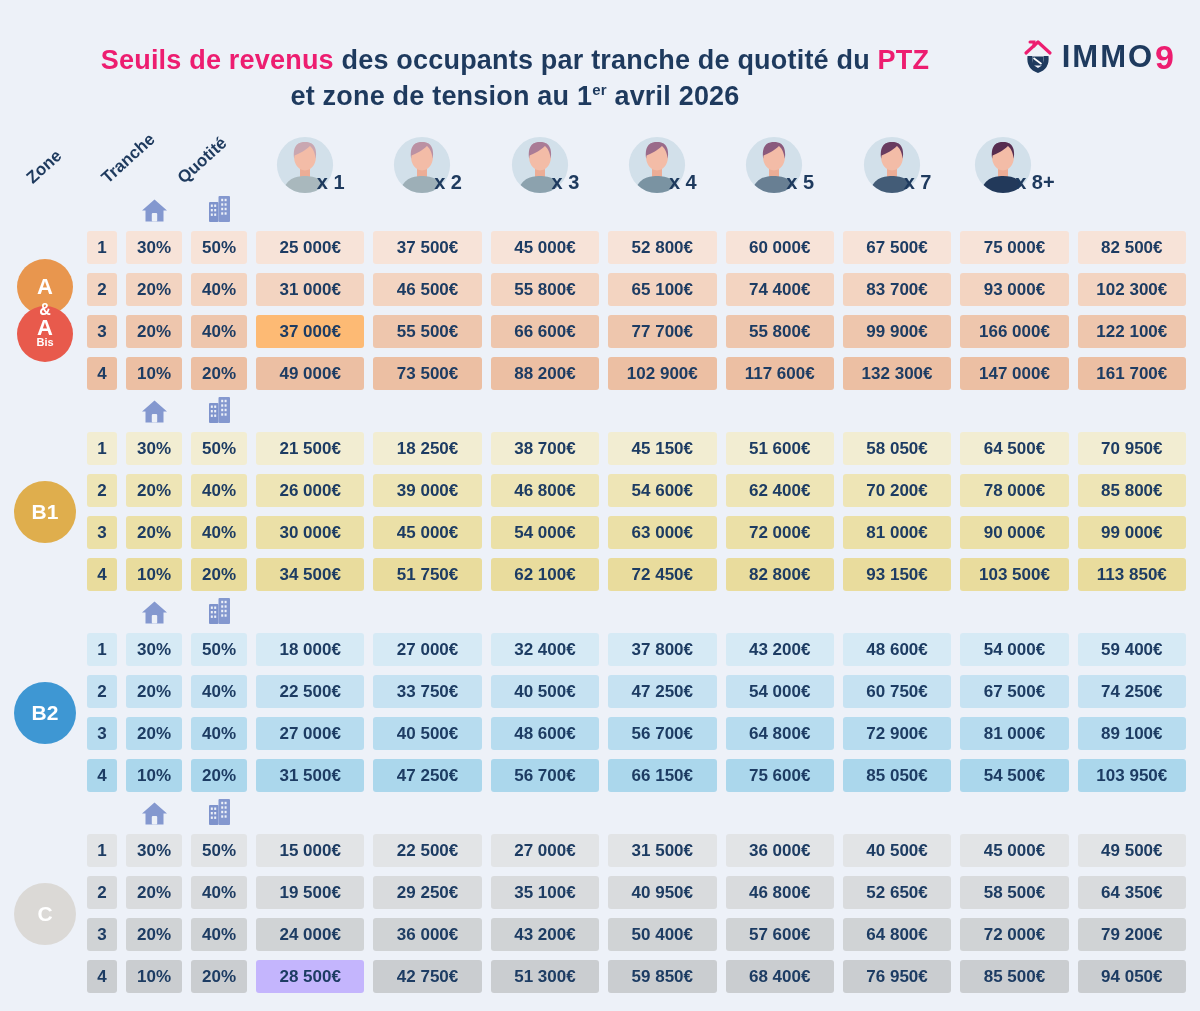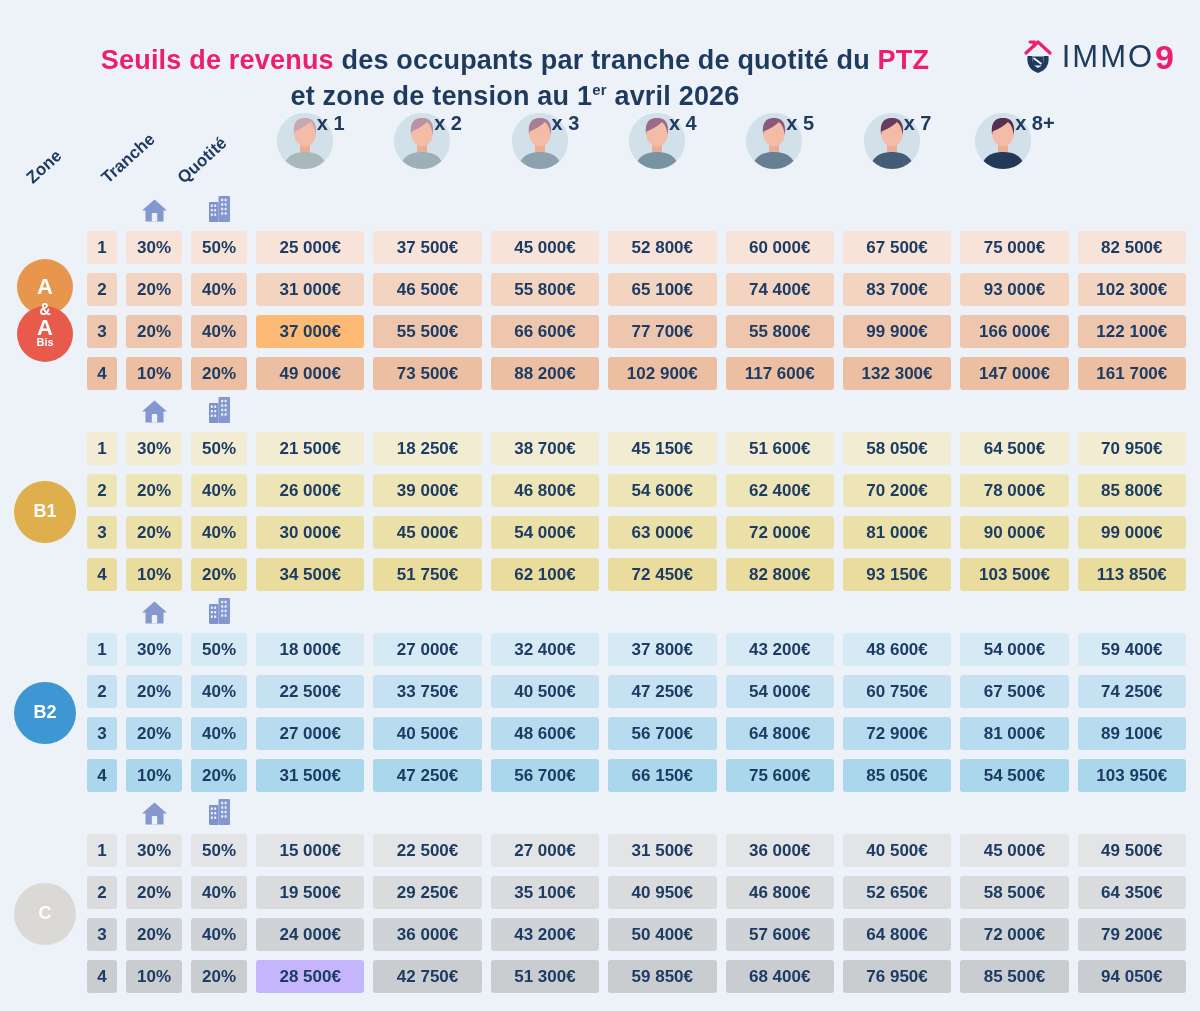--- a/index.html
+++ b/index.html
@@ -15,63 +15,63 @@
   .title{
     position:absolute;top:24px;left:40px;width:950px;
     text-align:center;font-weight:bold;font-size:27px;line-height:36px;
     color:#1E3A5E;letter-spacing:.2px;
   }
   .pink{color:#ED1D70;}
   .title sup{font-size:15px;vertical-align:super;line-height:0;}
 
   
   .logo{position:absolute;top:36px;right:26px;display:flex;align-items:center;}
-  .logo-immo{color:#1E3A5E;font-size:31px;letter-spacing:2px;font-weight:400;margin-left:4px;}
+  .logo-immo{color:#1E3A5E;font-size:31px;letter-spacing:2px;font-weight:700;margin-left:4px;}
   .logo-9{color:#ED1D70;font-size:34px;font-weight:bold;margin-left:1px;}
 
   
   .grid-cols{
     display:grid;
     grid-template-columns:66px 30px 56px 56px repeat(8,1fr);
     column-gap:9px;
   }
   .table{position:absolute;left:12px;right:14px;top:112px;}
 
   
   .hdr{grid-template-rows:82px;margin-bottom:2px;}
   .corner{grid-column:1/5;position:relative;overflow:visible;}
   .rot{
     position:absolute;bottom:6px;color:#1E3A5E;font-weight:bold;font-size:17px;
     transform:rotate(-42deg);transform-origin:left bottom;white-space:nowrap;
   }
   .rot-zone{left:24px;}
   .rot-tranche{left:99px;}
   .rot-quotite{left:175px;}
-  .occ{display:flex;align-items:flex-start;justify-content:center;}
+  .occ{display:flex;align-items:flex-end;justify-content:center;}
   .occ svg{flex:0 0 auto;}
   .occ-label{
     margin-left:-17px;position:relative;z-index:2;
     color:#1E3A5E;font-weight:bold;font-size:20px;white-space:nowrap;
   }
 
   
   .group{
     grid-template-rows:26px repeat(4,33px);
     row-gap:9px;margin-bottom:7px;align-items:center;
   }
   .gi{display:flex;align-items:flex-end;justify-content:center;height:26px;}
   .cell{
     height:33px;border-radius:3px;
     display:flex;align-items:center;justify-content:center;
     color:#1D3C63;font-weight:bold;font-size:17px;white-space:nowrap;
   }
   .badge1{
     width:62px;height:62px;border-radius:50%;
     display:flex;align-items:center;justify-content:center;
-    color:#fff;font-weight:bold;font-size:18px;
+    color:#fff;font-weight:bold;font-size:21px;
     align-self:center;justify-self:center;
   }
   .badge2{
     display:flex;flex-direction:column;align-items:center;
     align-self:center;justify-self:center;position:relative;
   }
   .b2t,.b2b{
     width:56px;height:56px;border-radius:50%;
     display:flex;flex-direction:column;align-items:center;justify-content:center;
     color:#fff;font-weight:bold;

